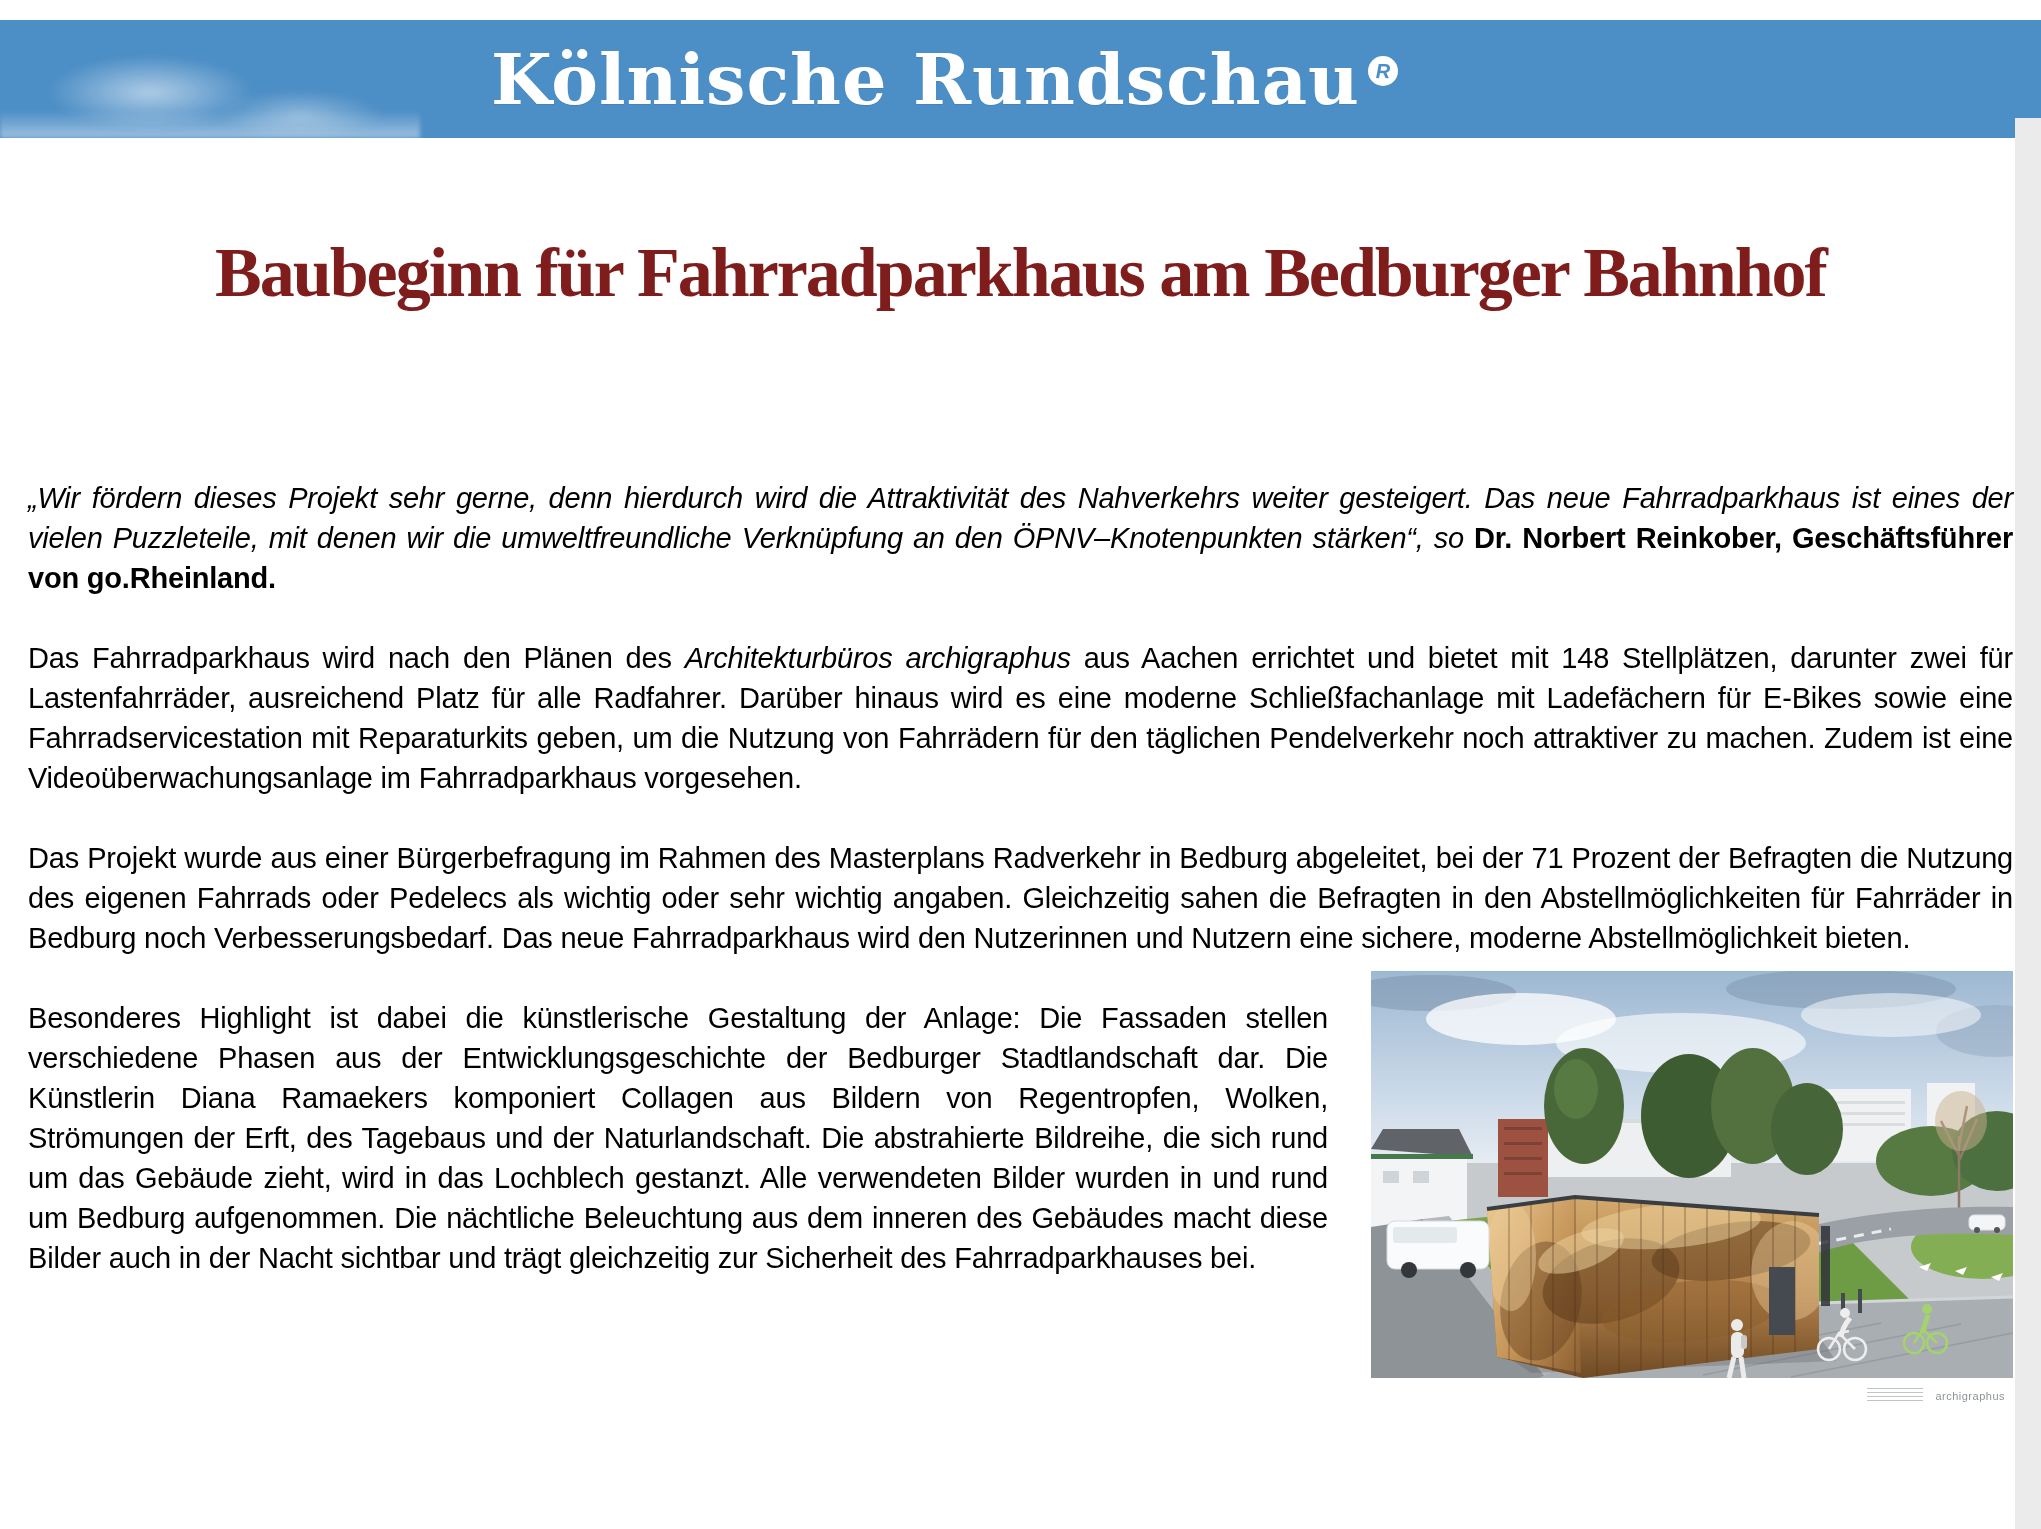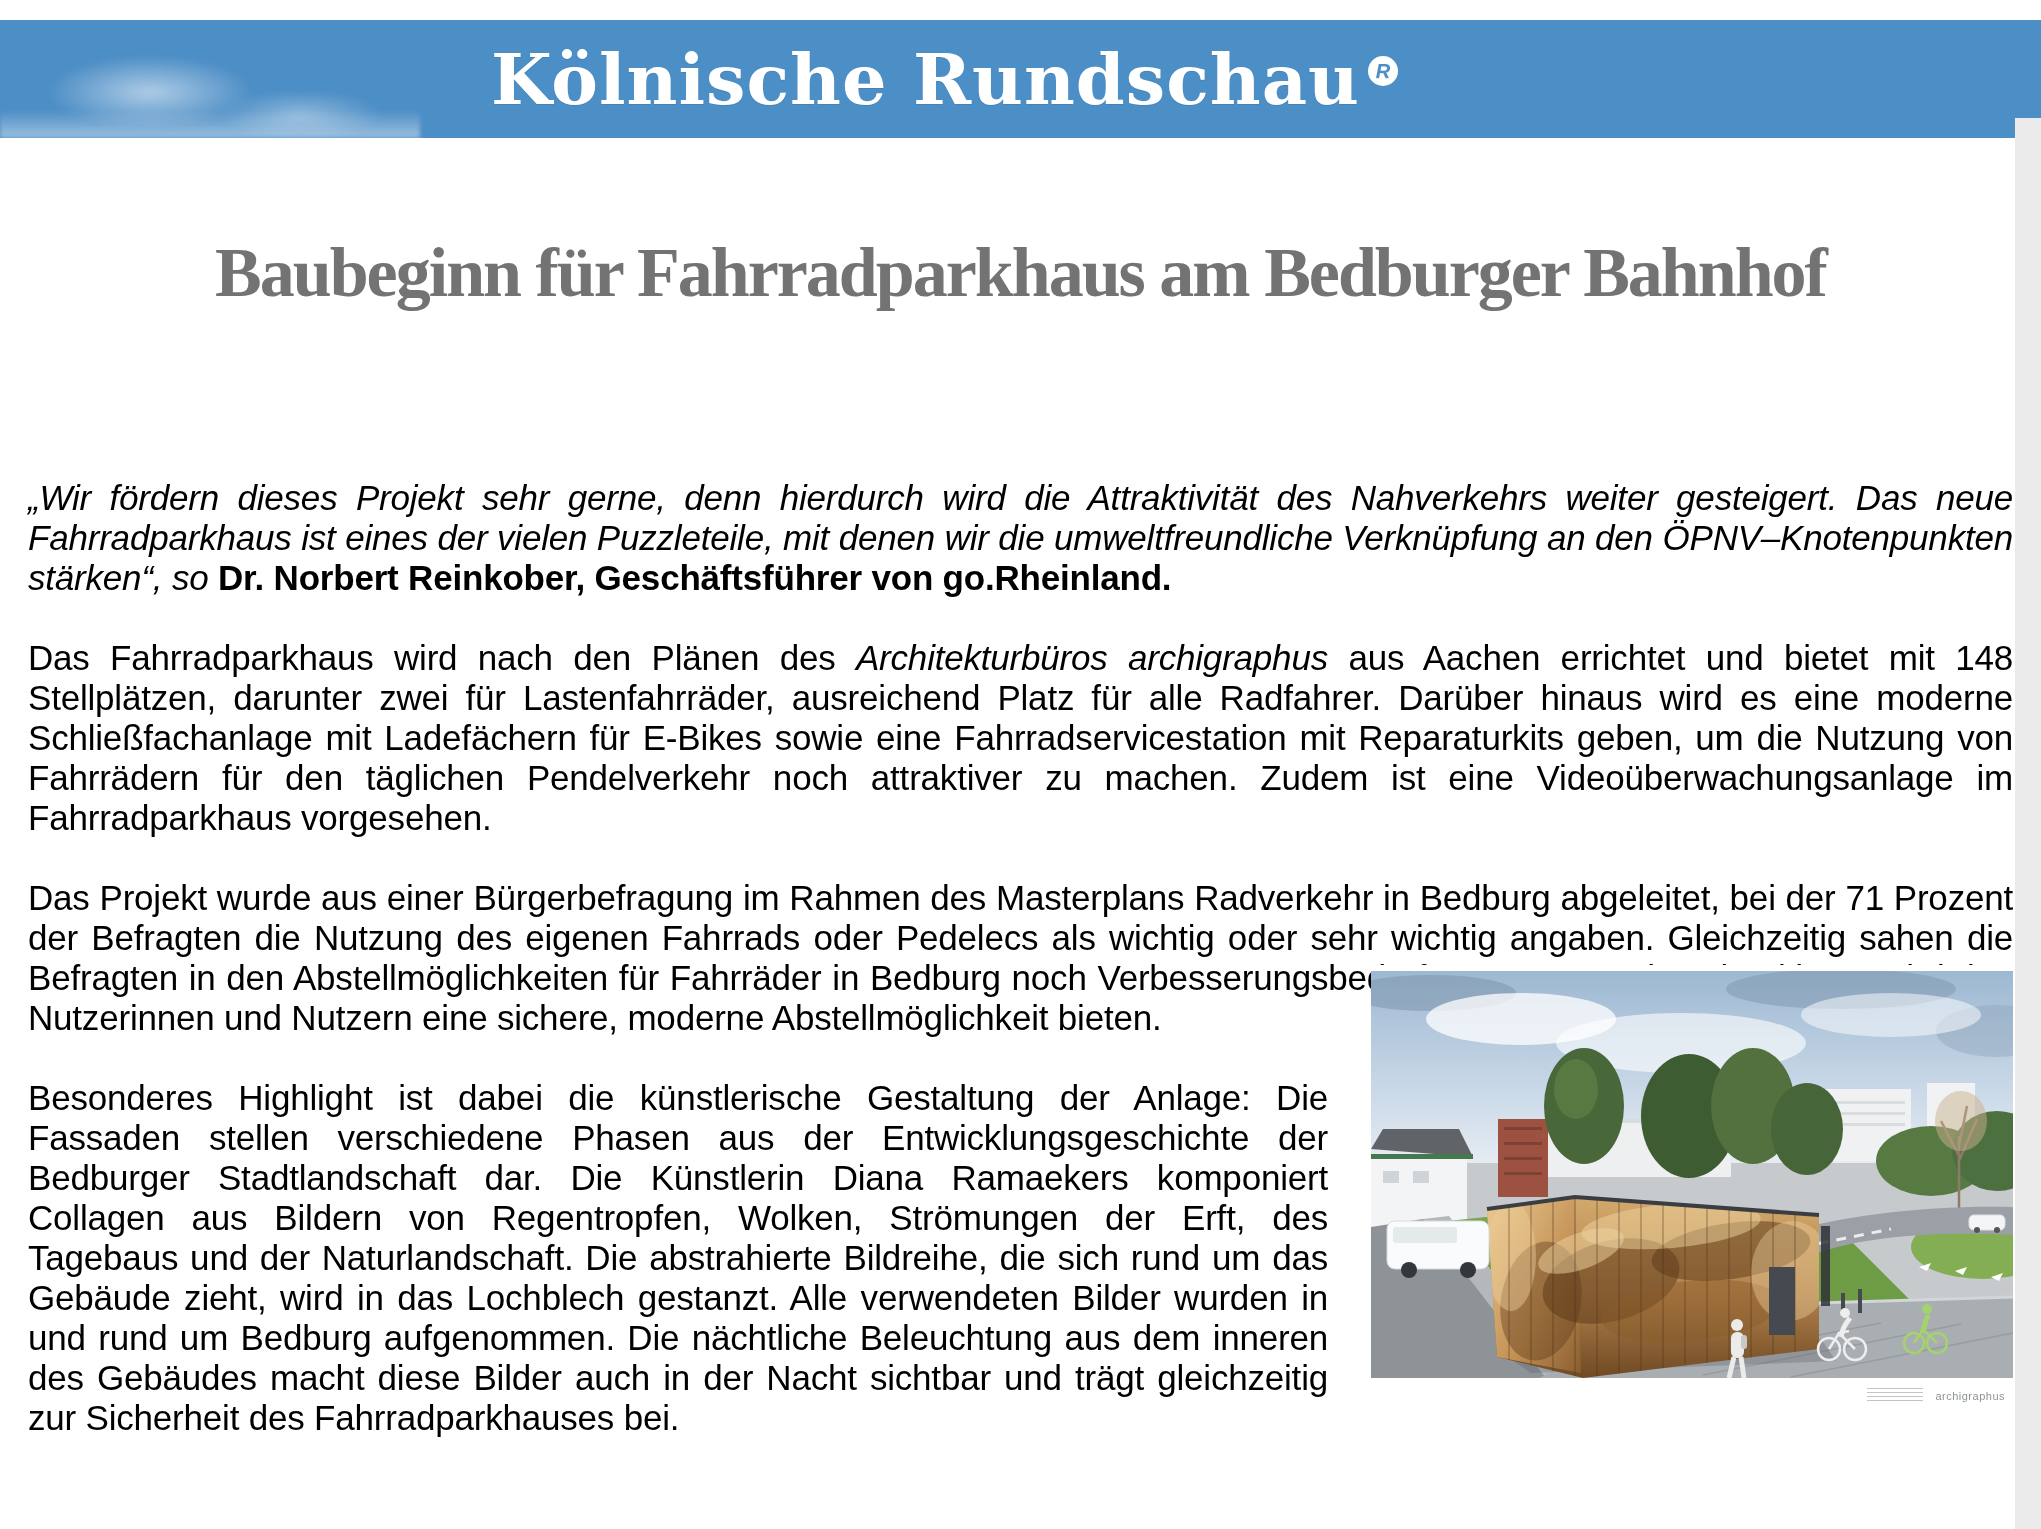--- a/index.html
+++ b/index.html
@@ -35,25 +35,25 @@
     background:linear-gradient(to top, rgba(255,255,255,.45), rgba(255,255,255,0)); filter:blur(2px); }
 
   
   .edge-strip { position:absolute; top:118px; right:0; width:26px; height:1411px; background:#ebebeb; }
 
   
   .article { position:relative; margin:0 28px; padding-top:95px; height:1316px; }
   h1.headline {
     margin:0; text-align:center;
     font-family:"Liberation Serif", serif; font-weight:bold;
-    font-size:70px; line-height:80px; letter-spacing:-2px; color:#737373;
+    font-size:70px; line-height:80px; letter-spacing:-2px; color:#7f1d1d;
   }
   .content { padding-top:165px; }
   .content p {
-    margin:0 0 40px 0; font-size:35px; line-height:40px;
+    margin:0 0 40px 0; font-size:29px; line-height:40px;
     text-align:justify; letter-spacing:-0.2px;
     hyphens:auto; -webkit-hyphens:auto;
   }
   .content p.narrow { width:1300px; }
 
   
   figure.article-image {
     position:absolute; top:827px; right:0; width:642px; height:448px;
     margin:0; background:#fff;
   }

